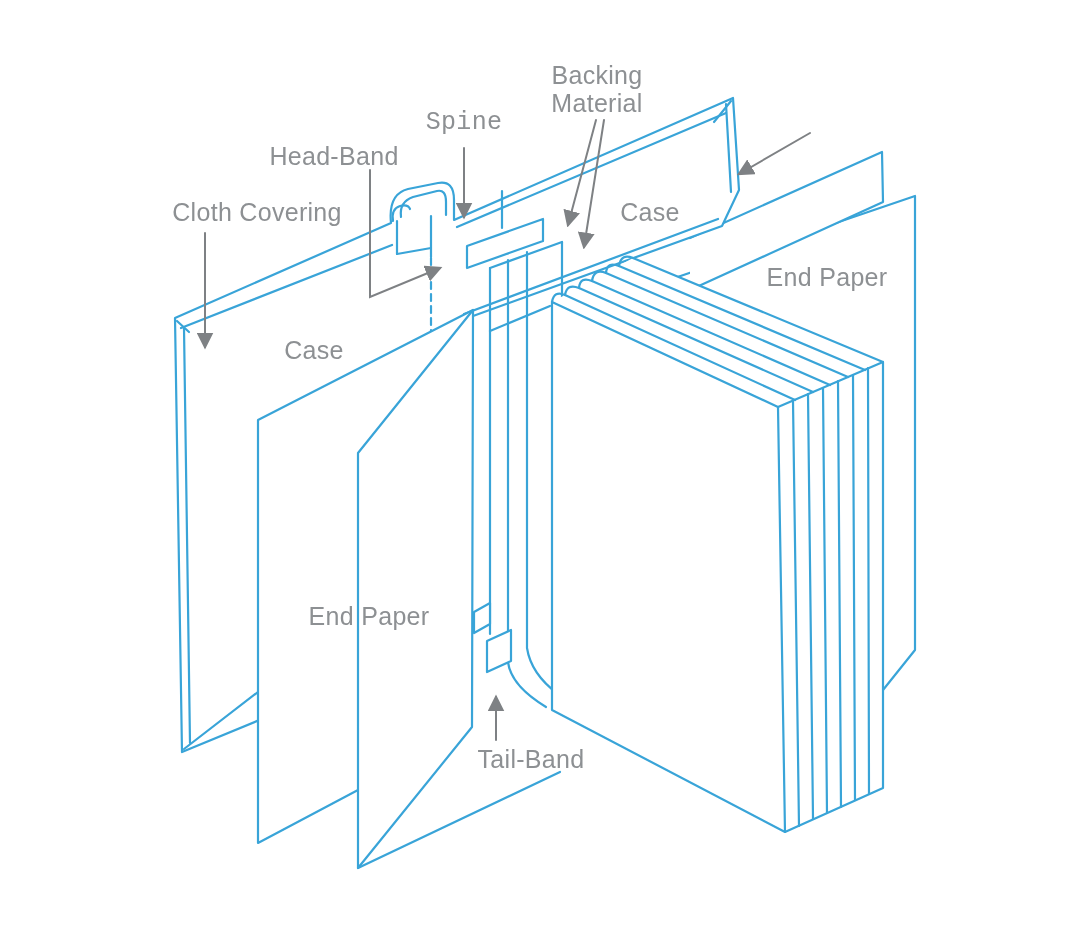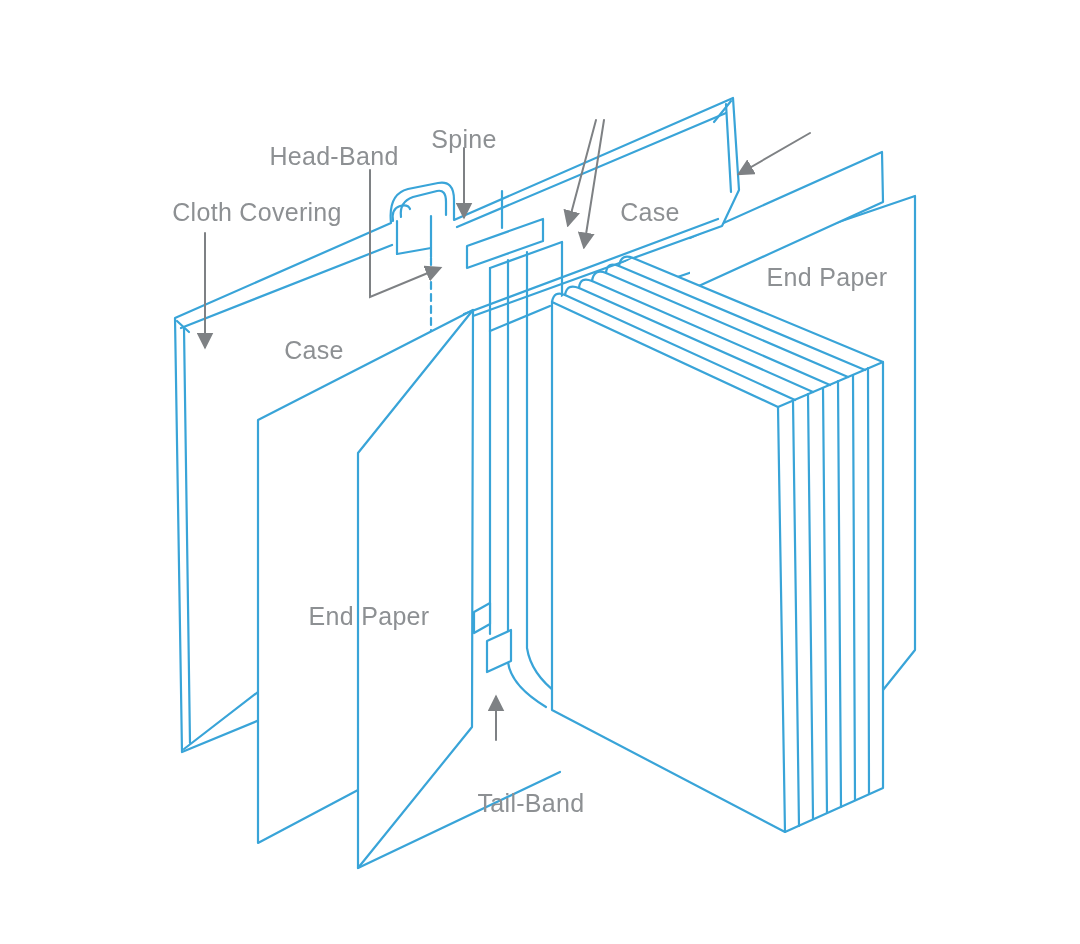--- a/index.html
+++ b/index.html
@@ -138,27 +138,29 @@
       <path d="M604,120 L584,247" marker-end="url(#ah)"></path>
       <path d="M810,133 L739,174" marker-end="url(#ah)"></path>
       <path d="M496,740 L496,697" marker-end="url(#ah)"></path>
     </g>
   </svg>
 
   <div class="lbl" style="left:257px; top:212px;">Cloth Covering</div>
 
   <div class="lbl" style="left:334px; top:156px;">Head-Band</div>
 
-  <div class="lbl" style="left:464px; top:139px;">Spine</div>
+  <div class="lbl" style="left:464px; top:123px;font-family:Liberation Mono, monospace;">Spine</div>
 
+  <div class="lbl" style="left:597px; top:89px;">Backing
+Material</div>
 
 
   <div class="lbl" style="left:650px; top:212px;">Case</div>
 
   <div class="lbl" style="left:827px; top:277px;">End Paper</div>
 
   <div class="lbl" style="left:314px; top:350px;">Case</div>
 
   <div class="lbl" style="left:369px; top:616px;">End Paper</div>
 
 
-  <div class="lbl" style="left:531px; top:759px;margin-top:44px;">Tail-Band</div>
+  <div class="lbl" style="left:531px; top:759px;">Tail-Band</div>
 </div>
 
 </body></html>

